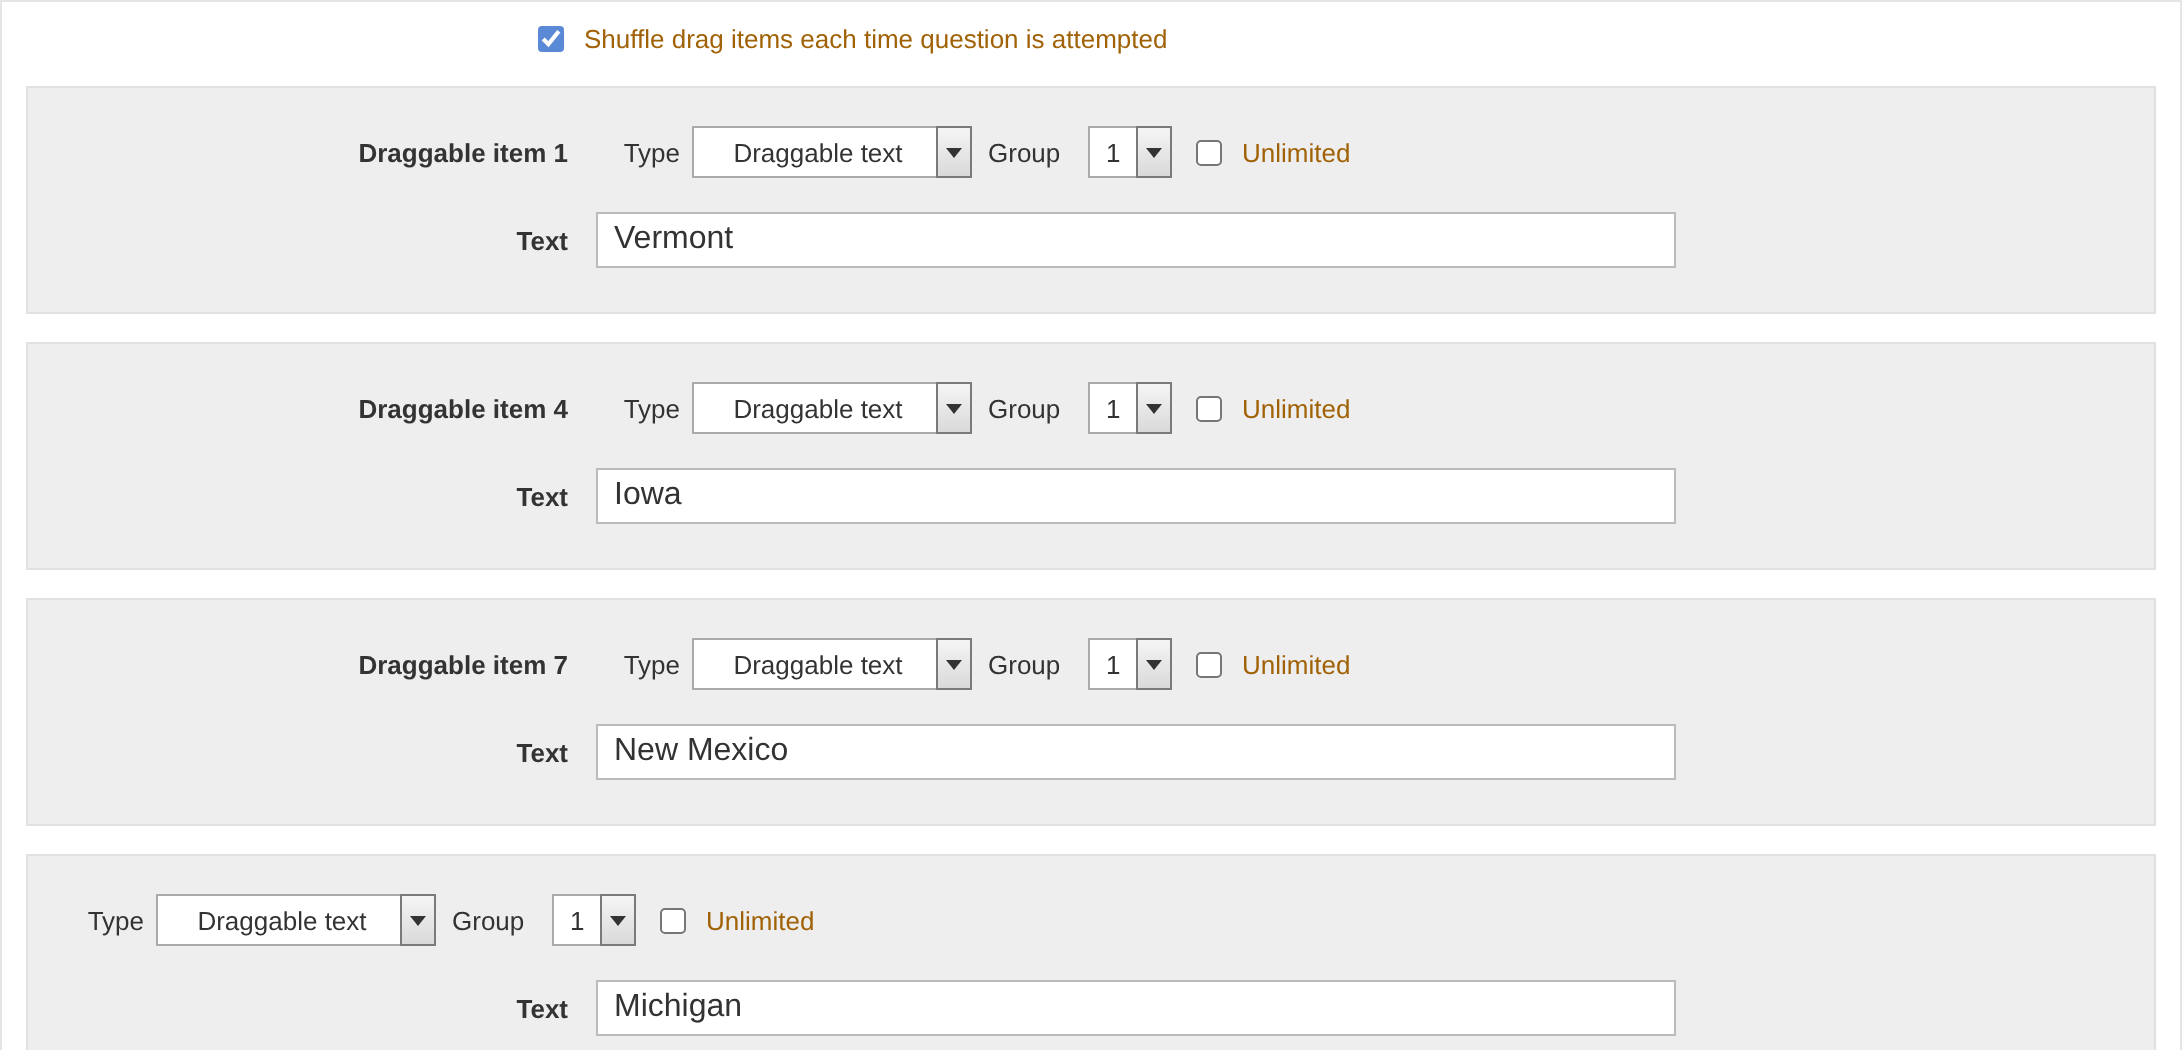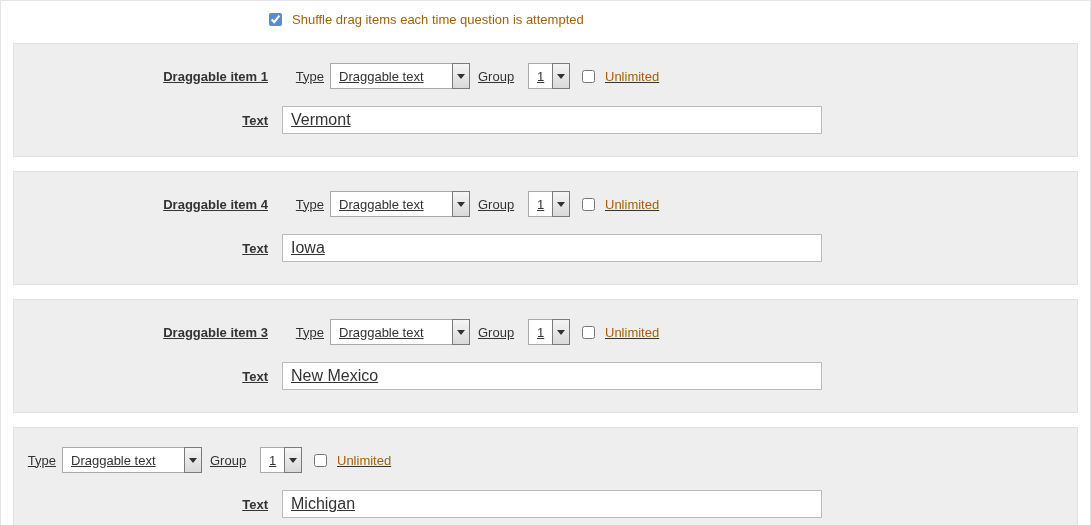--- a/index.html
+++ b/index.html
@@ -37,41 +37,41 @@
     display: flex;
     align-items: center;
     gap: 6px;
   }
   .gray-panel {
     background: #eee;
     border: 1px solid #e1e1e1;
     margin: 6px 12px 14px 12px;
     padding: 10px 0 14px 0;
   }
-  .gray-panel .row { padding: 8px 0; text-decoration: underline; }
+  .gray-panel .row { padding: 8px 16px; }
 
   .sel-wrap {
     position: relative;
     display: inline-flex;
     align-items: center;
   }
   .sel {
     -webkit-appearance: none;
     -moz-appearance: none;
     appearance: none;
     border: 1px solid #aaa;
     background: #fff;
     height: 26px;
     padding: 2px 22px 2px 8px;
     font-family: inherit;
     font-size: 13px;
     color: #333;
     border-radius: 0;
   }
-  .sel.wide { width: 140px; }
+  .sel.wide { width: 140px; text-align: center; }
   .sel.narrow { width: 42px; text-align: left; }
   .sel-arrow {
     position: absolute;
     right: 0;
     top: 0;
     width: 18px;
     height: 26px;
     box-sizing: border-box;
     border: 1px solid #7a7a7a;
     background: linear-gradient(#f5f5f5, #d9d9d9);
@@ -172,21 +172,21 @@
         </div>
         <div class="row">
           <div class="left-col">Text</div>
           <div class="right-col">
             <input type="text" class="text-input" value="Iowa" style="">
           </div>
         </div>
       </div>
       <div class="gray-panel">
         <div class="row">
-          <div class="left-col">Draggable item 3</div>
+          <div class="left-col">Draggable item 7</div>
           <div class="right-col">
             <span class="spacer-label">Type</span>
             <span class="sel-wrap">
               <select class="sel wide"><option>Draggable text</option></select>
               <span class="sel-arrow"></span>
             </span>
             <span class="spacer-label" style="width: 44px; text-align: left; margin-left: 2px;">Group</span>
             <span class="sel-wrap">
               <select class="sel narrow"><option>1</option></select>
               <span class="sel-arrow"></span>

